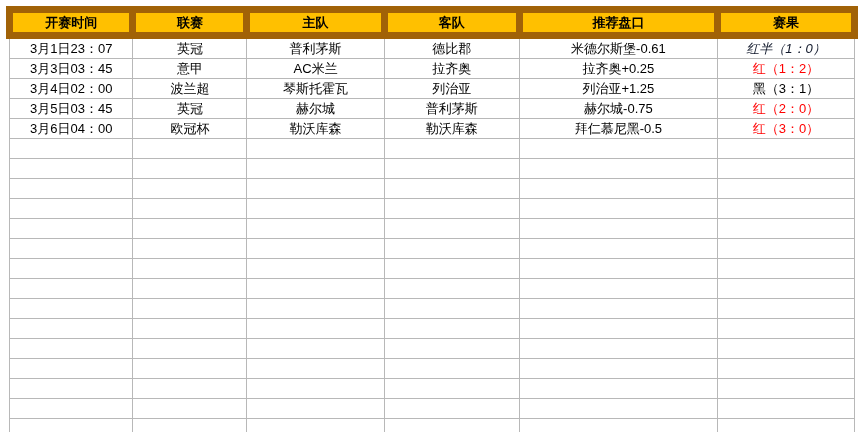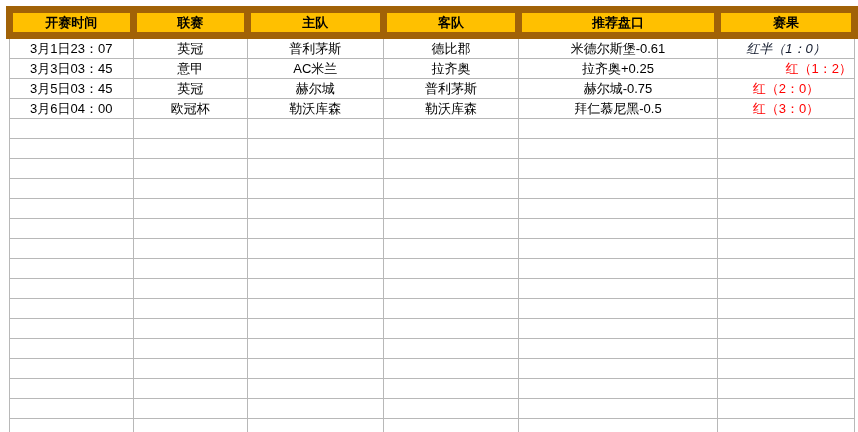--- a/index.html
+++ b/index.html
@@ -73,21 +73,29 @@
           <td class="c3">德比郡</td>
           <td class="c4">米德尔斯堡-0.61</td>
           <td class="c5" style="color: #0f172a; font-style: italic;">红半（1：0）</td>
         </tr>
         <tr>
           <td class="c0">3月3日03：45</td>
           <td class="c1">意甲</td>
           <td class="c2">AC米兰</td>
           <td class="c3">拉齐奥</td>
           <td class="c4">拉齐奥+0.25</td>
-          <td class="c5" style="color: rgb(255, 0, 0); text-align: right;">红（1：2）</td>
+          <td class="c5" style="color: rgb(255, 0, 0);">红（1：2）</td>
+        </tr>
+        <tr>
+          <td class="c0">3月4日02：00</td>
+          <td class="c1">波兰超</td>
+          <td class="c2">琴斯托霍瓦</td>
+          <td class="c3">列治亚</td>
+          <td class="c4">列治亚+1.25</td>
+          <td class="c5" style="color: rgb(0, 0, 0);">黑（3：1）</td>
         </tr>
         <tr>
           <td class="c0">3月5日03：45</td>
           <td class="c1">英冠</td>
           <td class="c2">赫尔城</td>
           <td class="c3">普利茅斯</td>
           <td class="c4">赫尔城-0.75</td>
           <td class="c5" style="color: rgb(255, 0, 0); margin-top: 24px;">红（2：0）</td>
         </tr>
         <tr>

